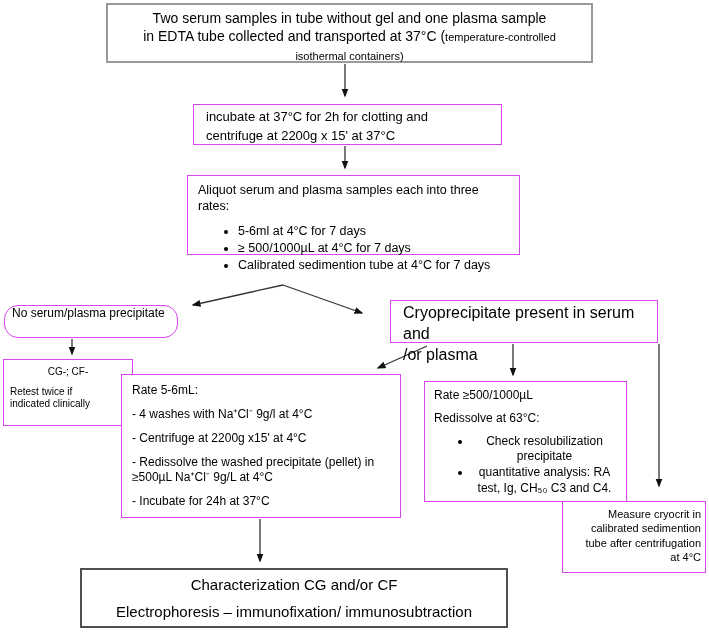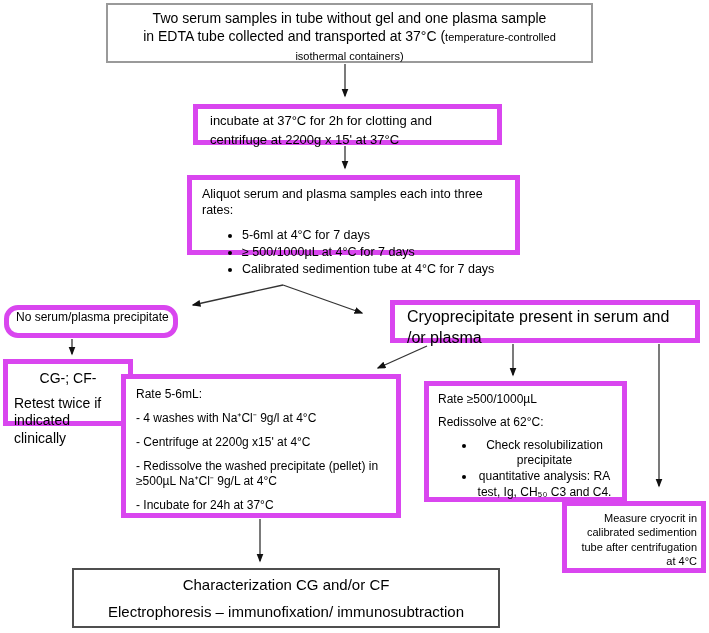--- a/index.html
+++ b/index.html
@@ -3,21 +3,21 @@
 <meta charset="utf-8">
 <style>
   html,body { margin:0; padding:0; background:#ffffff; }
   .canvas {
     position:relative; width:709px; height:633px; background:#ffffff;
     font-family:"Liberation Sans", sans-serif; color:#000; font-weight:normal;
     overflow:hidden;
     padding-left:24px;
   }
   .box {
-    position:absolute; background:#ffffff; border:5px solid #d946ef;
+    position:absolute; background:#ffffff; border:1px solid #d946ef;
     box-sizing:border-box; line-height:1.3;
   }
   .pre { white-space:pre-line; }
 
   .b-collection {
     left:106px; top:3px; width:487px; height:60px;
     border:2px solid #9a9a9a; text-align:center; font-size:14px;
     padding:4px 10px; line-height:1.32;
   }
   .small-note { font-size:11px; }
@@ -34,50 +34,50 @@
   .b-aliquot ul { margin:8px 0 0 26px; padding:0 0 0 14px; }
   .b-aliquot li { margin:1px 0; }
 
   .b-noserum {
     left:4px; top:305px; width:174px; height:33px;
     font-size:12px; display:flex; align-items:flex-start; padding:0 4px 0 7px;border-radius:14px;
   }
 
   .b-cg {
     left:3px; top:359px; width:130px; height:67px;
-    font-size:14px; padding:6px 6px; line-height:1.25;
+    font-size:10px; padding:6px 6px; line-height:1.25;
   }
   .cg-title { text-align:center; margin-bottom:7px; }
 
   .b-rate56 {
     left:121px; top:374px; width:280px; height:144px;
     font-size:12px; padding:8px 10px; line-height:1.25;
   }
   .b-rate56 .step { margin-top:9px; }
 
   .b-cryo {
-    left:390px; top:300px; width:310px; height:43px;
+    left:390px; top:300px; width:268px; height:43px;
     font-size:16px; padding:2px 12px; line-height:1.3;
   }
 
   .b-rate500 {
     left:424px; top:381px; width:203px; height:121px;
     font-size:12px; padding:6px 9px; line-height:1.28;
   }
   .b-rate500 .sub { margin-top:8px; }
   .b-rate500 ul { margin:7px 0 0 26px; padding:0 0 0 12px; }
   .b-rate500 li { margin:1px 0;text-align:center; }
 
   .b-measure {
     left:562px; top:501px; width:144px; height:72px;
     font-size:11px; padding:5px 4px 5px 7px; line-height:1.3;text-align:right;
   }
 
   .b-character {
-    left:72px; top:568px; width:428px; height:60px;
+    left:80px; top:568px; width:428px; height:60px;
     border:2px solid #4f4f4f; text-align:center; font-size:15px;
     padding:6px 8px; line-height:1.2;
   }
   .b-character .l2 { margin-top:9px; }
 
   svg.arrows {
     position:absolute; left:0; top:0; width:709px; height:633px;
     pointer-events:none;
   }
   svg.arrows line { stroke:#333333; stroke-width:1.3; }
@@ -139,21 +139,21 @@
     <div class="step pre">- Redissolve the washed precipitate (pellet) in
 ≥500µL Na⁺Cl⁻ 9g/L at 4°C</div>
     <div class="step pre">- Incubate for 24h at 37°C</div>
   </div>
 
   <div class="box b-cryo pre">Cryoprecipitate present in serum and
 /or plasma</div>
 
   <div class="box b-rate500">
     <div>Rate ≥500/1000µL</div>
-    <div class="sub">Redissolve at 62°C:</div>
+    <div class="sub">Redissolve at 63°C:</div>
     <ul>
       <li class="pre">Check resolubilization
 precipitate</li>
       <li class="pre">quantitative analysis: RA
 test, Ig, CH₅₀ C3 and C4.</li>
     </ul>
   </div>
 
   <div class="box b-measure pre">Measure cryocrit in
 calibrated sedimention

